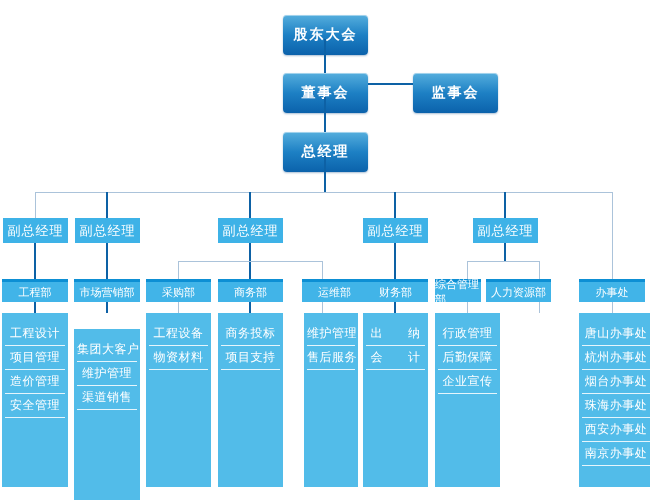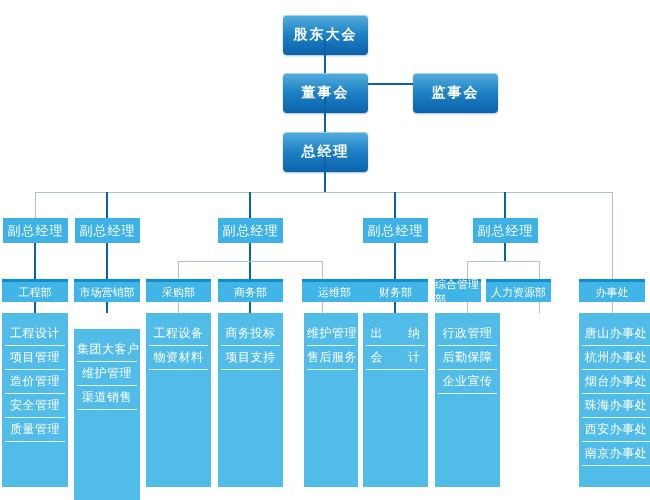--- a/index.html
+++ b/index.html
@@ -59,21 +59,20 @@
   <div class="dept-header" style="left:363px;width:65px;top:279px;">财务部</div>
   <div class="dept-header" style="left:435px;width:46px;top:279px;">综合管理部</div>
   <div class="dept-header" style="left:486px;width:65px;top:279px;">人力资源部</div>
   <div class="dept-header" style="left:579px;width:66px;top:279px;">办事处</div>
 
   <div class="dept-column" style="left:2px;width:66px;">
       <div class="dept-item">工程设计</div>
       <div class="dept-item">项目管理</div>
       <div class="dept-item">造价管理</div>
       <div class="dept-item">安全管理</div>
-      <div class="dept-item">质量管理</div>
     </div>
   <div class="dept-column" style="left:74px;width:66px;margin-top:16px;">
       <div class="dept-item">集团大客户</div>
       <div class="dept-item">维护管理</div>
       <div class="dept-item">渠道销售</div>
     </div>
   <div class="dept-column" style="left:146px;width:65px;">
       <div class="dept-item">工程设备</div>
       <div class="dept-item">物资材料</div>
     </div>

